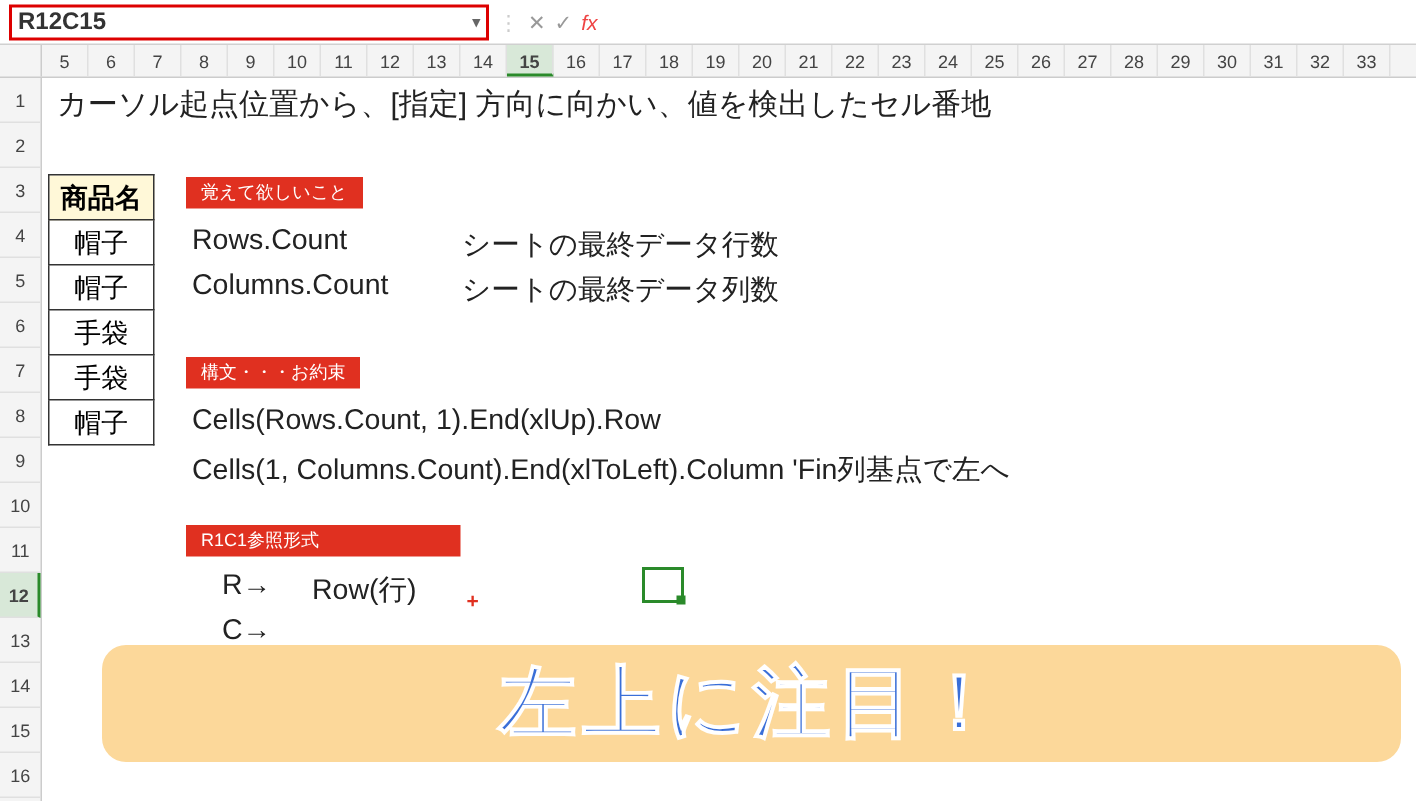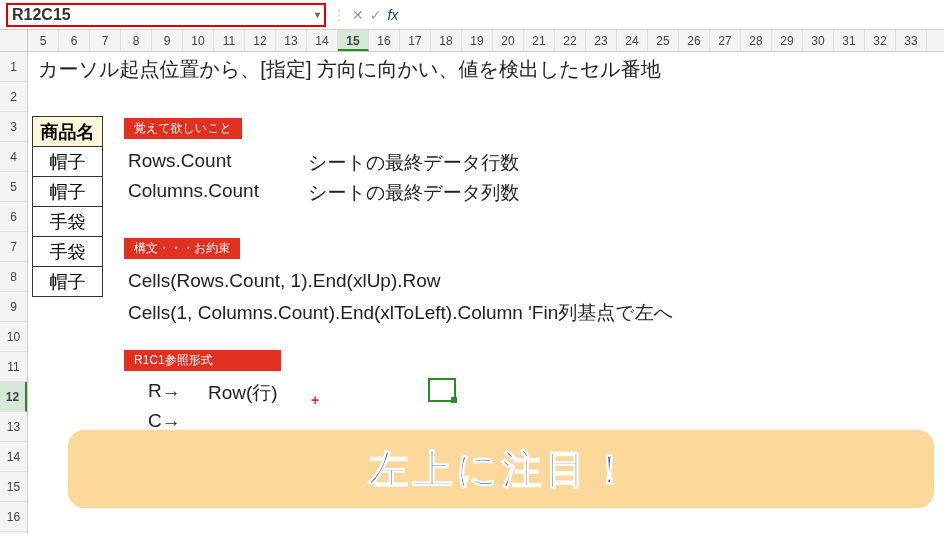--- a/index.html
+++ b/index.html
@@ -4,21 +4,21 @@
 <style>
   * { box-sizing: border-box; margin: 0; padding: 0; }
   html, body { width: 944px; height: 534px; font-family: "Yu Gothic", "Meiryo", sans-serif; background: #fff; overflow: hidden; }
   
   .top-bar { display: flex; align-items: center; height: 30px; border-bottom: 1px solid #d0d0d0; padding: 2px 6px; gap: 6px; }
   .name-box { width: 320px; height: 24px; border: 2px solid #d00; display: flex; align-items: center; padding: 0 4px; font-size: 16px; font-weight: bold; color: #333; }
   .name-box-dd { font-size: 10px; color: #666; margin-left: auto; }
   .fx-area { display: flex; align-items: center; gap: 6px; color: #888; font-size: 14px; }
   .fx-sep { color: #ccc; }
   .fx-btn { color: #999; }
-  .fx-label { font-style: italic; color: #0c4a6e; }
+  .fx-label { font-style: italic; color: #ef4444; }
   .formula-input { flex: 1; height: 22px; border: none; }
 
   .col-headers { display: flex; height: 22px; border-bottom: 1px solid #ccc; background: #f4f4f4; font-size: 12px; color: #444; }
   .row-header-spacer { width: 28px; border-right: 1px solid #ccc; }
   .col-h { width: 31px; text-align: center; line-height: 22px; border-right: 1px solid #e0e0e0; }
   .col-h.active { background: #d8e8d8; border-bottom: 2px solid #2a8a2a; font-weight: bold; }
 
   .grid-body { display: flex; height: calc(534px - 30px - 22px); }
   .row-headers { width: 28px; background: #f4f4f4; border-right: 1px solid #ccc; }
   .row-h { height: 30px; text-align: center; font-size: 12px; color: #444; line-height: 30px; border-bottom: 1px solid #e0e0e0; }
@@ -32,21 +32,21 @@
   .tbl td { border: 1.5px solid #333; width: 70px; height: 30px; text-align: center; font-size: 18px; }
   .tbl td.hdr { background: #fff8d8; font-weight: bold; }
 
   .red-lbl { position: absolute; background: #e03020; color: #fff; font-size: 12px; padding: 2px 10px; }
   .body-txt { position: absolute; font-size: 19px; color: #222; }
 
   .sel-cell { position: absolute; border: 2px solid #2a8a2a; width: 28px; height: 24px; }
   .sel-handle { position: absolute; right: -3px; bottom: -3px; width: 6px; height: 6px; background: #2a8a2a; }
 
   .banner { position: absolute; left: 40px; right: 10px; top: 378px; height: 78px; background: #fcd89a; border-radius: 16px; display: flex; align-items: center; justify-content: center; }
-  .banner-txt { font-size: 40px; font-weight: bold; color: #3a6fd8; -webkit-text-stroke: 1px #fff; letter-spacing: 4px; }
+  .banner-txt { font-size: 52px; font-weight: bold; color: #3a6fd8; -webkit-text-stroke: 1px #fff; letter-spacing: 4px; }
 
   .red-plus { position: absolute; color: #e03020; font-weight: bold; font-size: 14px; }
 </style>
 </head>
 <body>
 
 <div class="top-bar">
   <div class="name-box">
     <span>R12C15</span>
     <span class="name-box-dd">▾</span>
@@ -142,21 +142,21 @@
     <div class="red-lbl" style="left:96px; top:66px;">覚えて欲しいこと</div>
     <div class="body-txt" style="left:100px; top:98px;">Rows.Count</div>
     <div class="body-txt" style="left:280px; top:98px;">シートの最終データ行数</div>
     <div class="body-txt" style="left:280px; top:128px;">シートの最終データ列数</div>
     <div class="body-txt" style="left:100px; top:128px;">Columns.Count</div>
 
     <div class="red-lbl" style="left:96px; top:186px;">構文・・・お約束</div>
     <div class="body-txt" style="left:100px; top:218px;">Cells(Rows.Count, 1).End(xlUp).Row</div>
     <div class="body-txt" style="left:100px; top:248px;">Cells(1, Columns.Count).End(xlToLeft).Column 'Fin列基点で左へ</div>
 
-    <div class="red-lbl" style="left:96px; top:298px; padding-right:68px;">R1C1参照形式</div>
+    <div class="red-lbl" style="left:96px; top:298px; padding-right:94px;">R1C1参照形式</div>
     <div class="body-txt" style="left:120px; top:328px;">R→</div>
     <div class="body-txt" style="left:180px; top:328px;">Row(行)</div>
     <div class="body-txt" style="left:120px; top:358px;">C→</div>
 
     <div class="red-plus" style="left:283px; top:340px;">+</div>
 
     <div class="sel-cell" style="left:400px; top:326px;">
       <div class="sel-handle"></div>
     </div>
 

